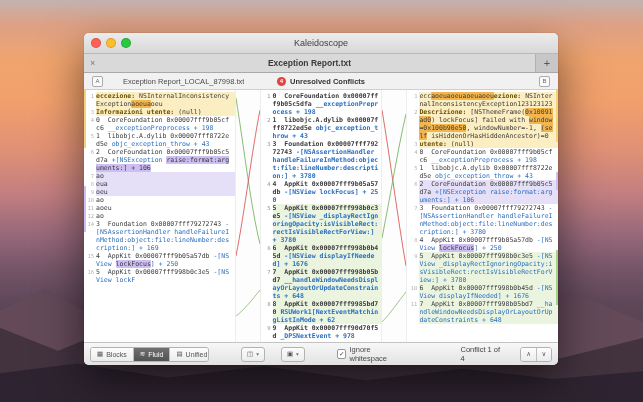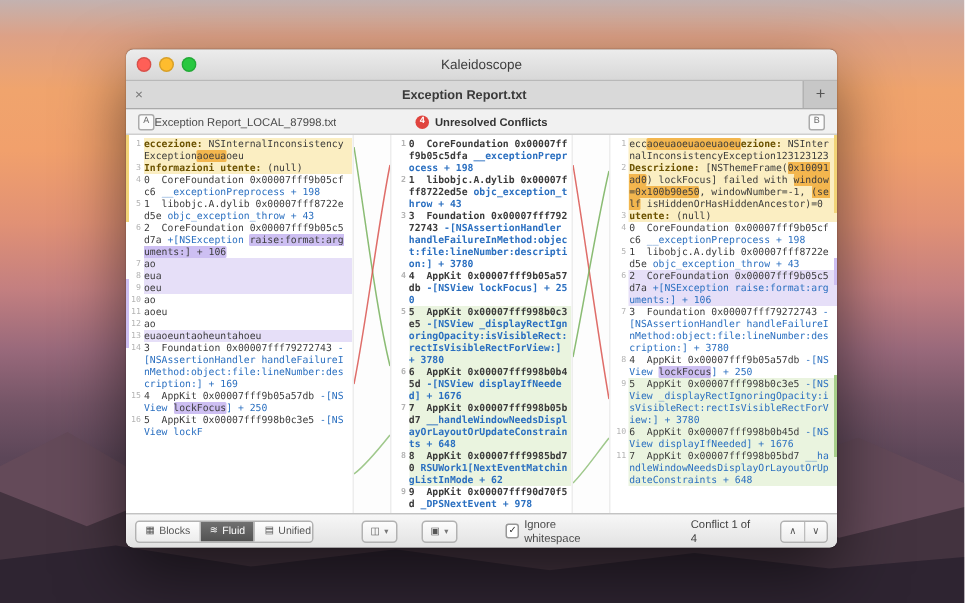--- a/index.html
+++ b/index.html
@@ -35,21 +35,21 @@
   .wtitle{flex:1;text-align:center;font-size:9px;color:#3d3d3d;}
 
   .tabbar{flex:0 0 18px;background:#c7c7c7;display:flex;border-bottom:1px solid #a9a9a9;}
   .tab{flex:1;background:#d9d9d9;border-right:1px solid #b2b2b2;position:relative;
     display:flex;align-items:center;justify-content:center;font-size:8.5px;font-weight:bold;color:#3a3a3a;}
   .tabclose{position:absolute;left:6px;font-size:9px;font-weight:normal;color:#797979;line-height:1;}
   .addtab{width:22px;display:flex;align-items:center;justify-content:center;font-size:11px;color:#555;}
 
   .fileheader{flex:0 0 16px;background:#f1f1f1;border-bottom:1px solid #cfcfcf;
     display:flex;align-items:center;font-size:7.5px;color:#4a4a4a;padding:0 8px;}
-  .fh-side{flex:1;display:flex;align-items:center;gap:0;min-width:0;}
+  .fh-side{flex:1;display:flex;align-items:center;gap:20px;min-width:0;}
   .fh-side.right{justify-content:flex-end;}
   .fh-badge{width:9px;height:9px;flex:0 0 auto;border:1px solid #ababab;border-radius:2px;background:#fbfbfb;
     font-size:6px;display:flex;align-items:center;justify-content:center;color:#6a6a6a;}
   .fh-file{white-space:nowrap;overflow:hidden;text-overflow:ellipsis;}
   .fh-center{flex:0 0 auto;display:flex;align-items:center;gap:4px;font-weight:bold;color:#333;}
   .conflict-badge{width:9px;height:9px;border-radius:50%;background:var(--conflict-red,#e0443e);
     color:#fff;font-size:6px;font-weight:bold;display:flex;align-items:center;justify-content:center;}
 
   
   .content{flex:1;display:flex;background:#fff;position:relative;overflow:hidden;}
@@ -184,24 +184,20 @@
         </div>
         <div class="line">
           <span class="ln">11</span>
           <div class="code"><span>aoeu</span></div>
         </div>
         <div class="line">
           <span class="ln">12</span>
           <div class="code"><span>ao</span></div>
         </div>
         <div class="line">
-          <span class="ln">13</span>
-          <div class="code hl-p"><span>euaoeuntaoheuntahoeu</span></div>
-        </div>
-        <div class="line">
           <span class="ln">14</span>
           <div class="code"><span>3  Foundation 0x00007fff79272743 </span><span class="seg-c">-[NSAssertionHandler handleFailureInMethod:object:file:lineNumber:description:] + 169</span></div>
         </div>
         <div class="line">
           <span class="ln">15</span>
           <div class="code"><span>4  AppKit 0x00007fff9b05a57db </span><span class="seg-c">-[NSView </span><span class="seg-p">lockFocus</span><span class="seg-c">] + 250</span></div>
         </div>
         <div class="line">
           <span class="ln">16</span>
           <div class="code"><span>5  AppKit 0x00007fff998b0c3e5 </span><span class="seg-c">-[NSView lockF</span></div>

